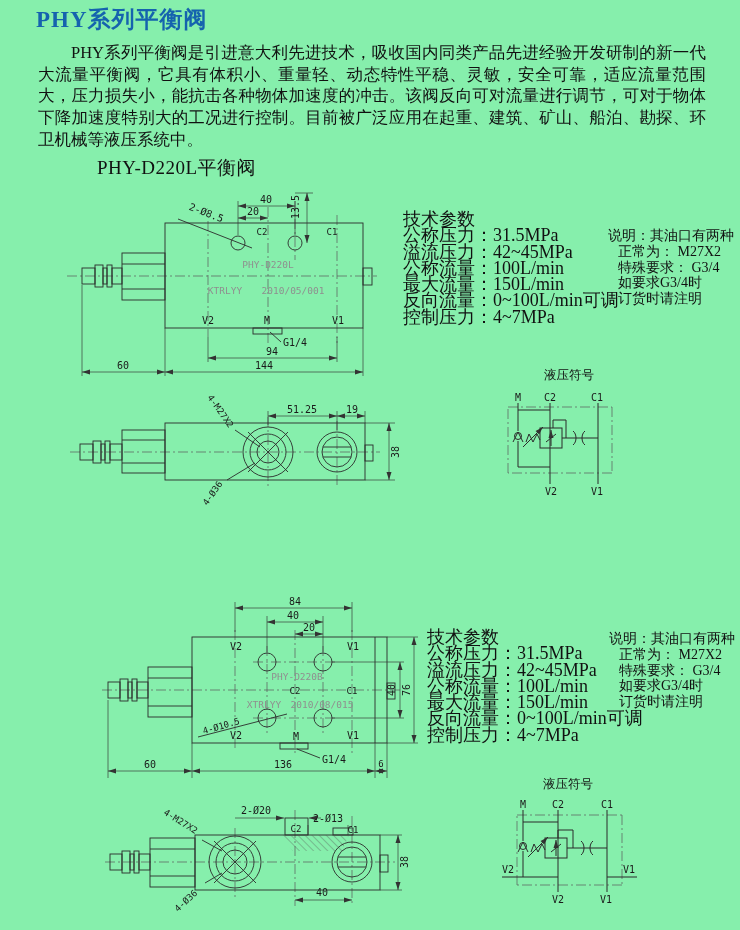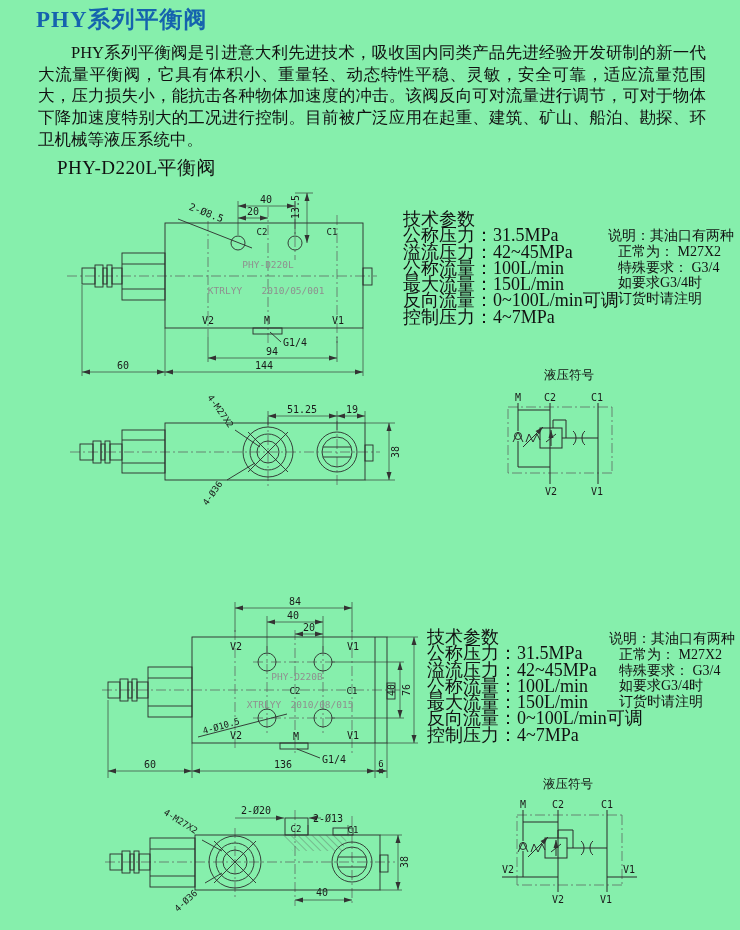--- a/index.html
+++ b/index.html
@@ -2,21 +2,21 @@
 <html><head>
 <meta charset="utf-8">
 <style>
   html,body{margin:0;padding:0;background:#fff;}
   .page{position:relative;width:740px;height:930px;background:#86efac;overflow:hidden;
         font-family:"Liberation Serif","DejaVu Serif",serif;color:#000;}
   .abs{position:absolute;}
   .doc-title{left:36px;top:4px;font-size:23px;font-weight:bold;letter-spacing:1px;color:#1563ae;}
   .intro{left:38px;top:42px;width:668px;font-size:16.5px;line-height:21.7px;
          text-align:justify;text-indent:2em;color:#111;}
-  .sec-h{font-size:19px;color:#111;letter-spacing:0.5px;}
+  .sec-h{font-size:19px;color:#111;letter-spacing:0.5px;margin-left:40px;}
   .specs{font-size:18px;line-height:16.3px;color:#111;white-space:nowrap;}
   .notes{font-size:14px;line-height:15.8px;color:#111;white-space:nowrap;margin-left:31px;}
   .notes .n-line{padding-left:10px;}
   svg{display:block;}
   svg text{font-family:"DejaVu Sans Mono","Liberation Mono",monospace;font-size:10px;fill:#1a1a1a;stroke:none;}
   svg text.cjk{font-family:"Liberation Serif",serif;font-size:12.5px;fill:#111;}
   svg text.stamp{fill:#8f8f8f;font-size:9.5px;}
   svg text.sm{font-size:9px;}
   g.draw{stroke:#2b2b2b;stroke-width:0.9;fill:none;}
   g.cl line{stroke:#5a5a5a;stroke-width:0.7;stroke-dasharray:10 3 2 3;}

